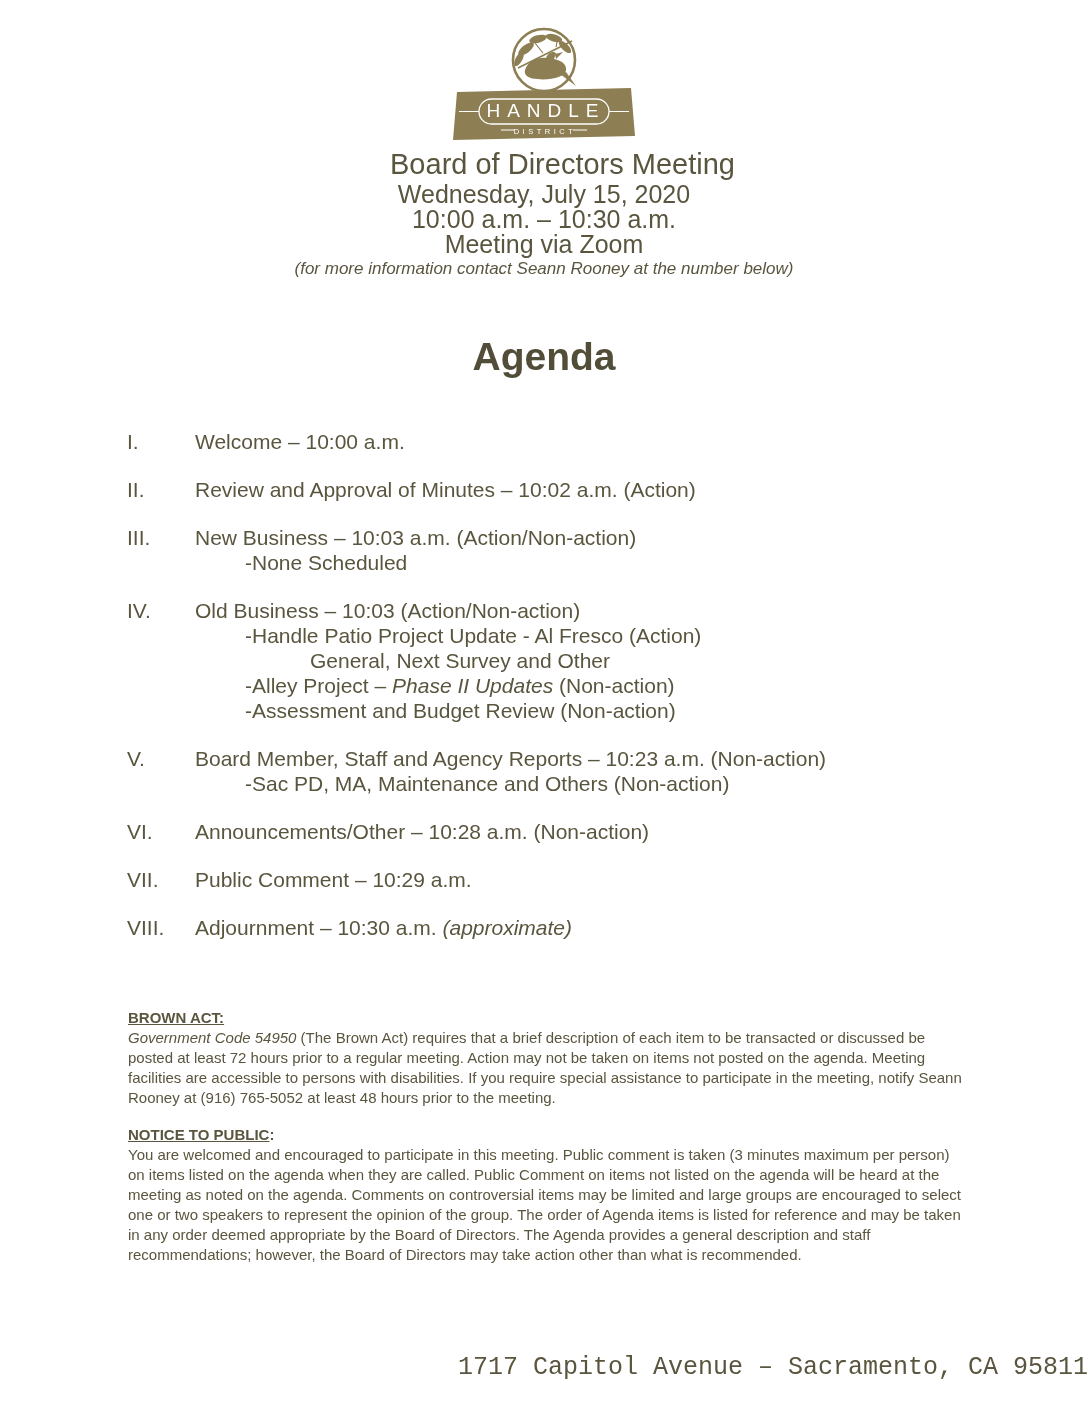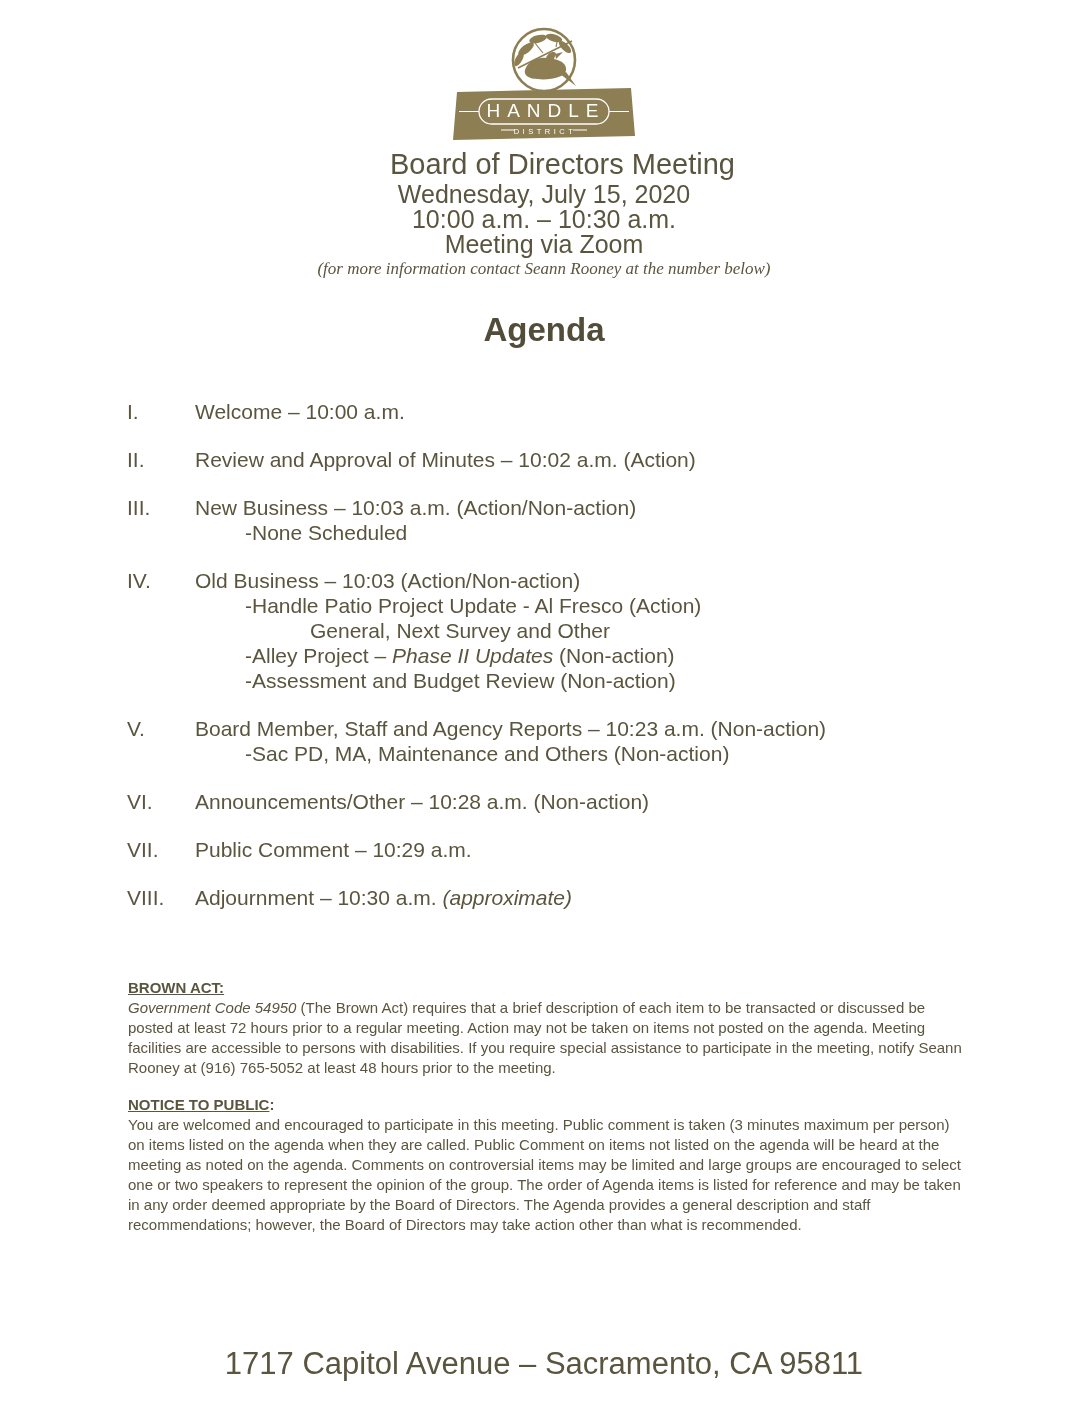--- a/index.html
+++ b/index.html
@@ -12,42 +12,43 @@
     background: #ffffff;
     font-family: "Liberation Sans", sans-serif;
     color: #5a553e;
     overflow: hidden;
   }
   
   .header { text-align: center; padding-top: 26px; }
   .logo-wrap { line-height: 0; }
   .doc-title { font-size: 29px; line-height: 36px; margin-top: 2px; padding-left: 37px; }
   .doc-date, .doc-time, .doc-via { font-size: 25px; line-height: 25px; }
-  .doc-note { font-size: 17px; line-height: 21px; font-style: italic; margin-top: 1px; font-family: Liberation Serif, serif; }
+  .doc-note { font-size: 17px; line-height: 21px; font-style: italic; margin-top: 1px; }
   
-  .agenda-title { text-align: center; font-size: 33px; font-weight: bold; margin-top: 32px; color: #524d38; }
+  .agenda-title { text-align: center; font-size: 39px; font-weight: bold; margin-top: 56px; color: #524d38; }
   .agenda-list { margin-top: 50px; padding-left: 127px; padding-right: 60px; }
   .agenda-item { display: flex; font-size: 21px; line-height: 25px; margin-bottom: 23px; }
   .numeral { width: 68px; flex-shrink: 0; }
   .lines { flex: 1; }
   .line.indent1 { padding-left: 50px; }
   .line.indent2 { padding-left: 115px; }
   .it { font-style: italic; }
   
   .legal { margin: 68px 126px 0 128px; }
   .legal-block { margin-bottom: 17px; }
   .legal-heading { font-size: 15px; line-height: 20px; font-weight: bold; }
   .legal-heading .u { text-decoration: underline; }
   .fine { font-size: 15px; line-height: 20px; margin: 0; }
   
   .footer {
     position: absolute;
     left: 0; right: 0; bottom: 26px;
-    text-align: center;
-    font-size: 31px;
+    text-align: right;
+    font-size: 25px;
+    font-family: Liberation Mono, monospace;
   }
 </style>
 </head>
 <body>
 
 <div class="page">
 
   <div class="header">
     <div class="logo-wrap">
       <svg width="196" height="118" viewBox="0 0 196 118">

